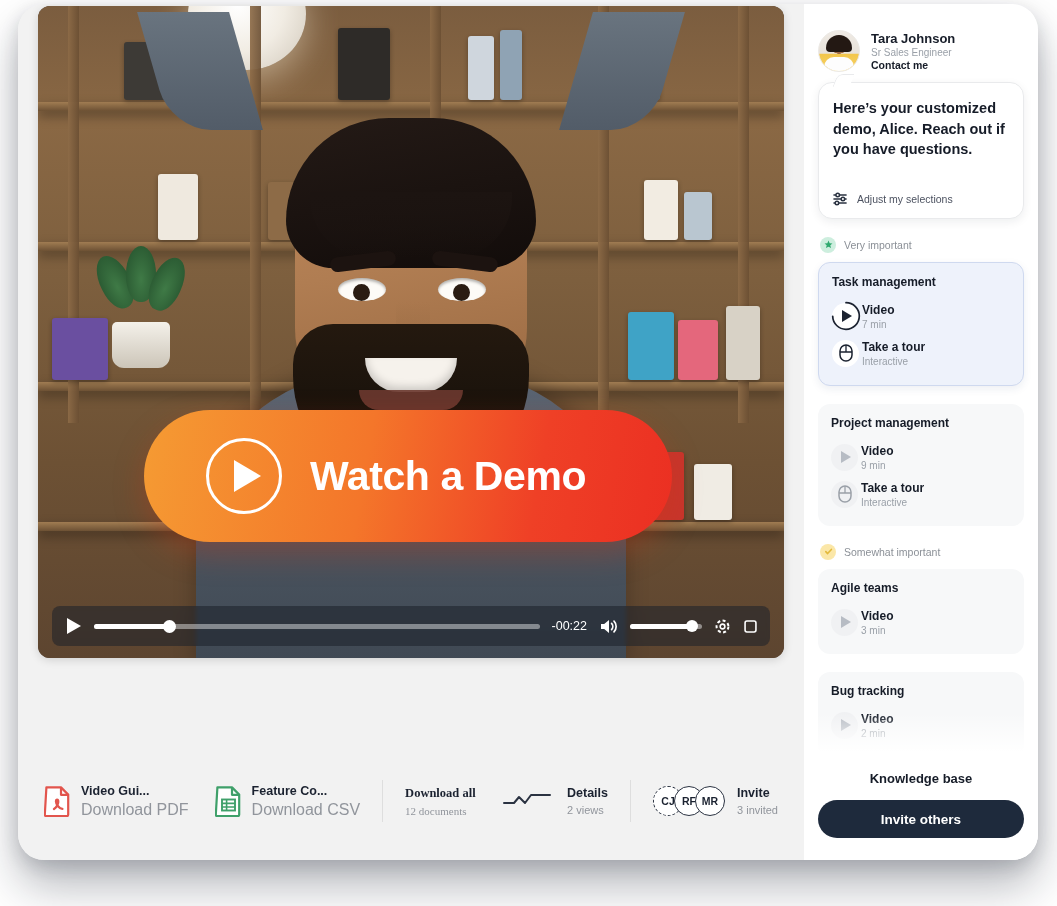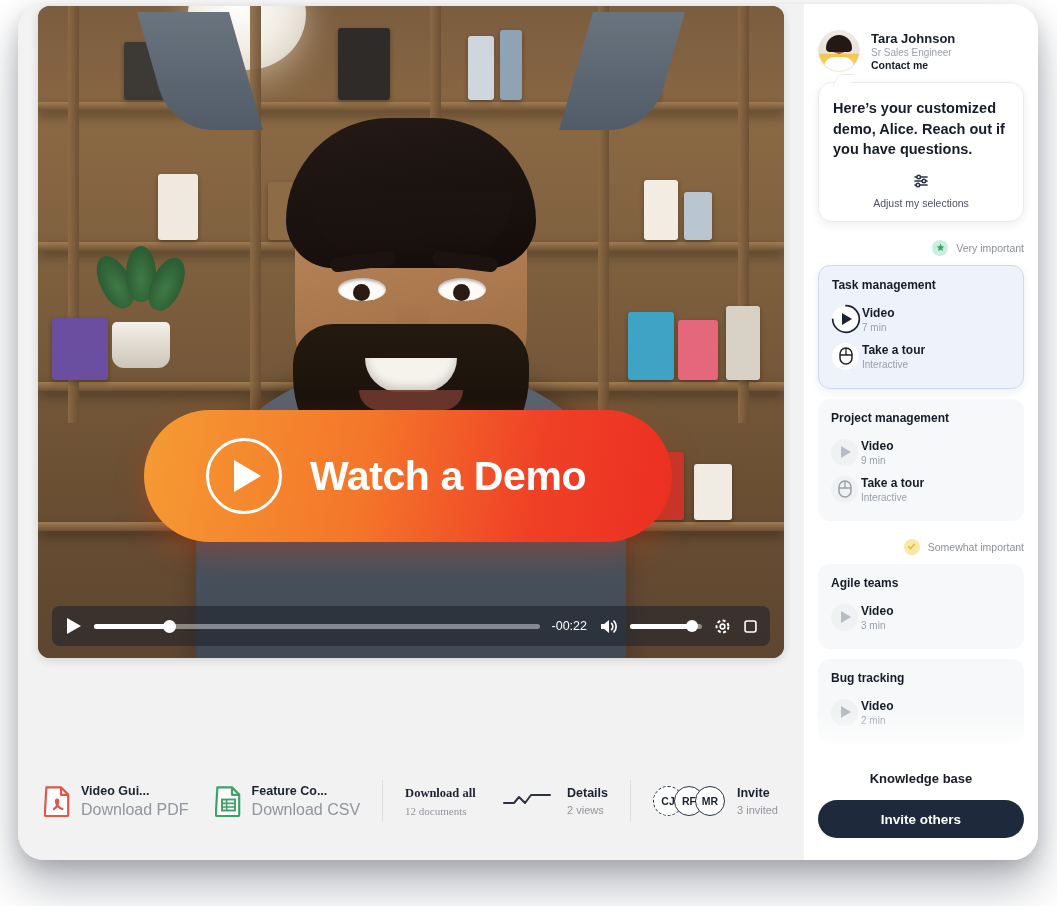--- a/index.html
+++ b/index.html
@@ -321,36 +321,36 @@
     content: ""; position: absolute; left: 16px; top: -9px;
     width: 16px; height: 12px; background: #fff;
     border-left: 1px solid #e9eaec; border-top: 1px solid #e9eaec;
     border-radius: 6px 0 0 0;
     transform: skewX(-22deg);
   }
   .bubble-text {
     font-size: 14.5px; font-weight: 700; color: #161c28; line-height: 1.42;
   }
   .adjust {
-    margin-top: 14px; display: flex; align-items: center; gap: 9px; cursor: pointer; flex-direction: column;
+    margin-top: 32px; display: flex; align-items: center; gap: 9px; cursor: pointer;
   }
   .adjust-label { font-size: 10.5px; color: #4c5260; }
 
-  .sect-badge { display: flex; align-items: center; gap: 8px; margin: 18px 0 9px 2px; justify-content: flex-end; }
+  .sect-badge { display: flex; align-items: center; gap: 8px; margin: 18px 0 9px 2px; }
   .badge-dot {
     width: 16px; height: 16px; border-radius: 50%;
     display: flex; align-items: center; justify-content: center; flex: 0 0 16px;
   }
   .badge-dot.green { background: #cdeede; }
   .badge-dot.yellow { background: #fbe7a8; }
   .sect-label { font-size: 10.5px; color: #8b9097; }
 
   .card {
     background: #f7f8f9; border-radius: 12px;
-    padding: 12px 13px 13px 13px; margin-bottom: 10px;
+    padding: 12px 13px 13px 13px; margin-bottom: 18px;
   }
   .card.active {
     background: #eef2fb;
     border: 1.4px solid #cfd9ef;
     box-shadow: 0 3px 9px rgba(30,50,100,.08);
   }
   .card-title { font-size: 12px; font-weight: 700; color: #161c28; margin-bottom: 9px; }
   .item { display: flex; gap: 3px; padding: 5px 0; cursor: pointer; }
   .item-icon {
     width: 27px; height: 27px; border-radius: 50%; flex: 0 0 27px;

